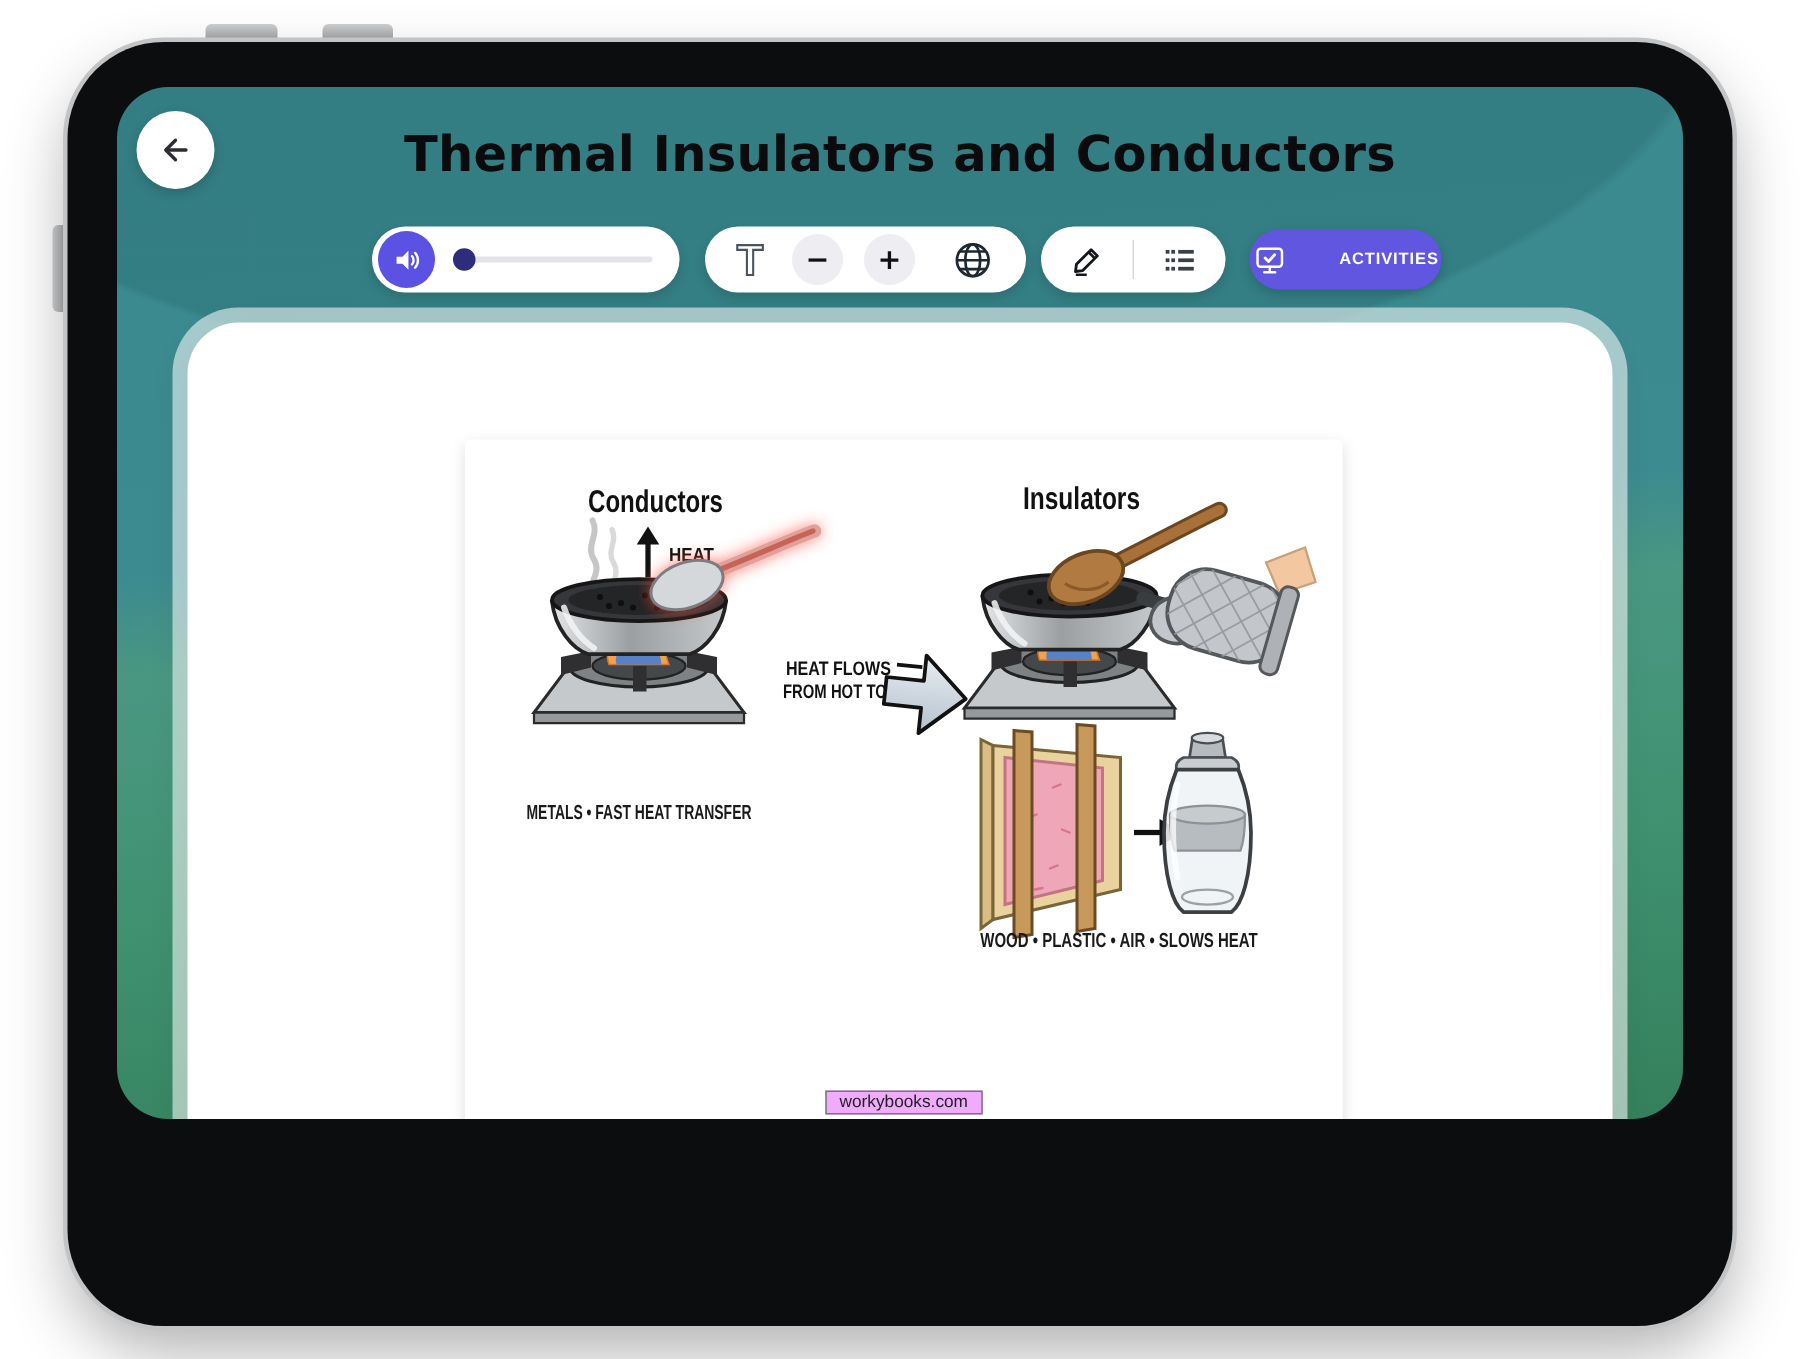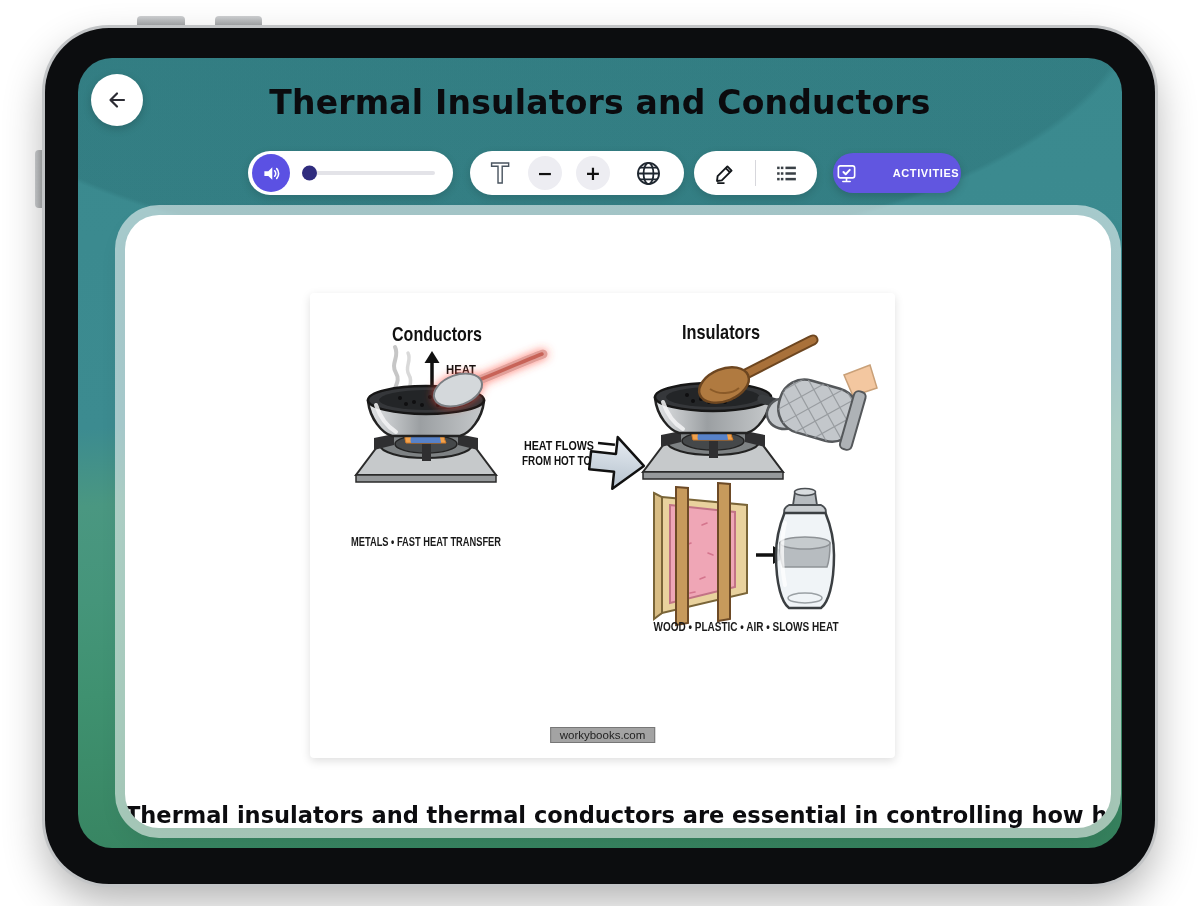--- a/index.html
+++ b/index.html
@@ -6,21 +6,21 @@
     font-family:"Liberation Sans",sans-serif;overflow:hidden;}
   .stage{position:relative;width:1200px;height:906px;background:#fff;}
 
   
   .hw-btn{position:absolute;background:linear-gradient(#cfd1d3,#8f9193);border-radius:4px;}
   .hw-top1{left:137px;top:16px;width:48px;height:14px;}
   .hw-top2{left:215px;top:16px;width:47px;height:14px;}
   .hw-side{left:35px;top:150px;width:12px;height:58px;background:linear-gradient(90deg,#cfd1d3,#96989a);}
   .tablet{position:absolute;left:45px;top:28px;width:1110px;height:856px;background:#0c0d0f;
     border-radius:64px;box-shadow:0 0 0 3px #c2c4c6,0 18px 42px rgba(0,0,0,0.30);}
-  .screen{position:absolute;left:33px;top:30px;width:1044px;height:790px;border-radius:34px;overflow:hidden;
+  .screen{position:absolute;left:33px;top:30px;width:1044px;height:688px;border-radius:34px;overflow:hidden;
     background:
       radial-gradient(900px 390px at 42% -9%, rgba(13,66,72,0.16) 0 69%, transparent 70%),
       linear-gradient(176deg,#3a898e 0%,#3c8b90 43%,#4a9781 52%,#45957a 63%,#3f9170 74%,#35805c 100%);}
 
   
   .back-btn{position:absolute;left:13px;top:16px;width:52px;height:52px;border-radius:50%;background:#fff;
     display:flex;align-items:center;justify-content:center;box-shadow:0 3px 8px rgba(0,0,0,0.18);cursor:pointer;}
   .page-title{position:absolute;left:0;top:25px;width:100%;text-align:center;font-size:33px;font-weight:800;
     color:#0b0b0e;letter-spacing:0.2px;font-family:"DejaVu Sans","Liberation Sans",sans-serif;}
 
@@ -43,25 +43,25 @@
   .icon-btn{background:none;border:none;cursor:pointer;display:flex;align-items:center;}
   .divider{width:1px;height:26px;background:#d7d7dc;}
   .activities-btn{position:absolute;left:755px;top:95px;width:128px;height:40px;border-radius:20px;border:none;
     background:#6156e0;color:#fff;display:flex;align-items:center;justify-content:center;gap:7px;cursor:pointer;
     box-shadow:0 3px 8px rgba(0,0,0,0.18);}
   .activities-label{font-size:11px;font-weight:bold;letter-spacing:0.6px;color:#fff;
     font-family:"Liberation Sans",sans-serif;margin-left:28px;}
 
   
   .card{position:absolute;left:47px;top:157px;width:950px;height:613px;background:#fff;border-radius:34px;
-    overflow:hidden;box-shadow:0 0 0 10px rgba(255,255,255,0.55),0 10px 26px rgba(0,0,0,0.10);padding-left:36px;}
+    overflow:hidden;box-shadow:0 0 0 10px rgba(255,255,255,0.55),0 10px 26px rgba(0,0,0,0.10);}
   .worksheet{position:absolute;left:185px;top:78px;width:585px;height:465px;background:#fff;border-radius:4px;
     box-shadow:0 3px 10px rgba(0,0,0,0.13);}
   .watermark{position:absolute;left:50%;bottom:15px;transform:translateX(-50%);border:1px solid #777;
-    background:#a3a3a3;padding:1px 9px;font-size:11.5px;color:#222;white-space:nowrap;}
+    background:#f0abfc;padding:1px 9px;font-size:11.5px;color:#222;white-space:nowrap;}
   .img-caption{position:absolute;left:0;top:557px;width:100%;text-align:center;font-style:italic;
     font-weight:bold;font-size:15.5px;color:#3a3a52;}
   .body-text{position:absolute;left:0;top:587px;width:100%;text-align:center;font-weight:800;
     font-size:22.5px;color:#0c0c0f;font-family:"DejaVu Sans","Liberation Sans",sans-serif;white-space:nowrap;}
   svg text{font-family:"Liberation Sans",sans-serif;}
 </style>
 </head>
 <body>
 
 <div class="stage">

